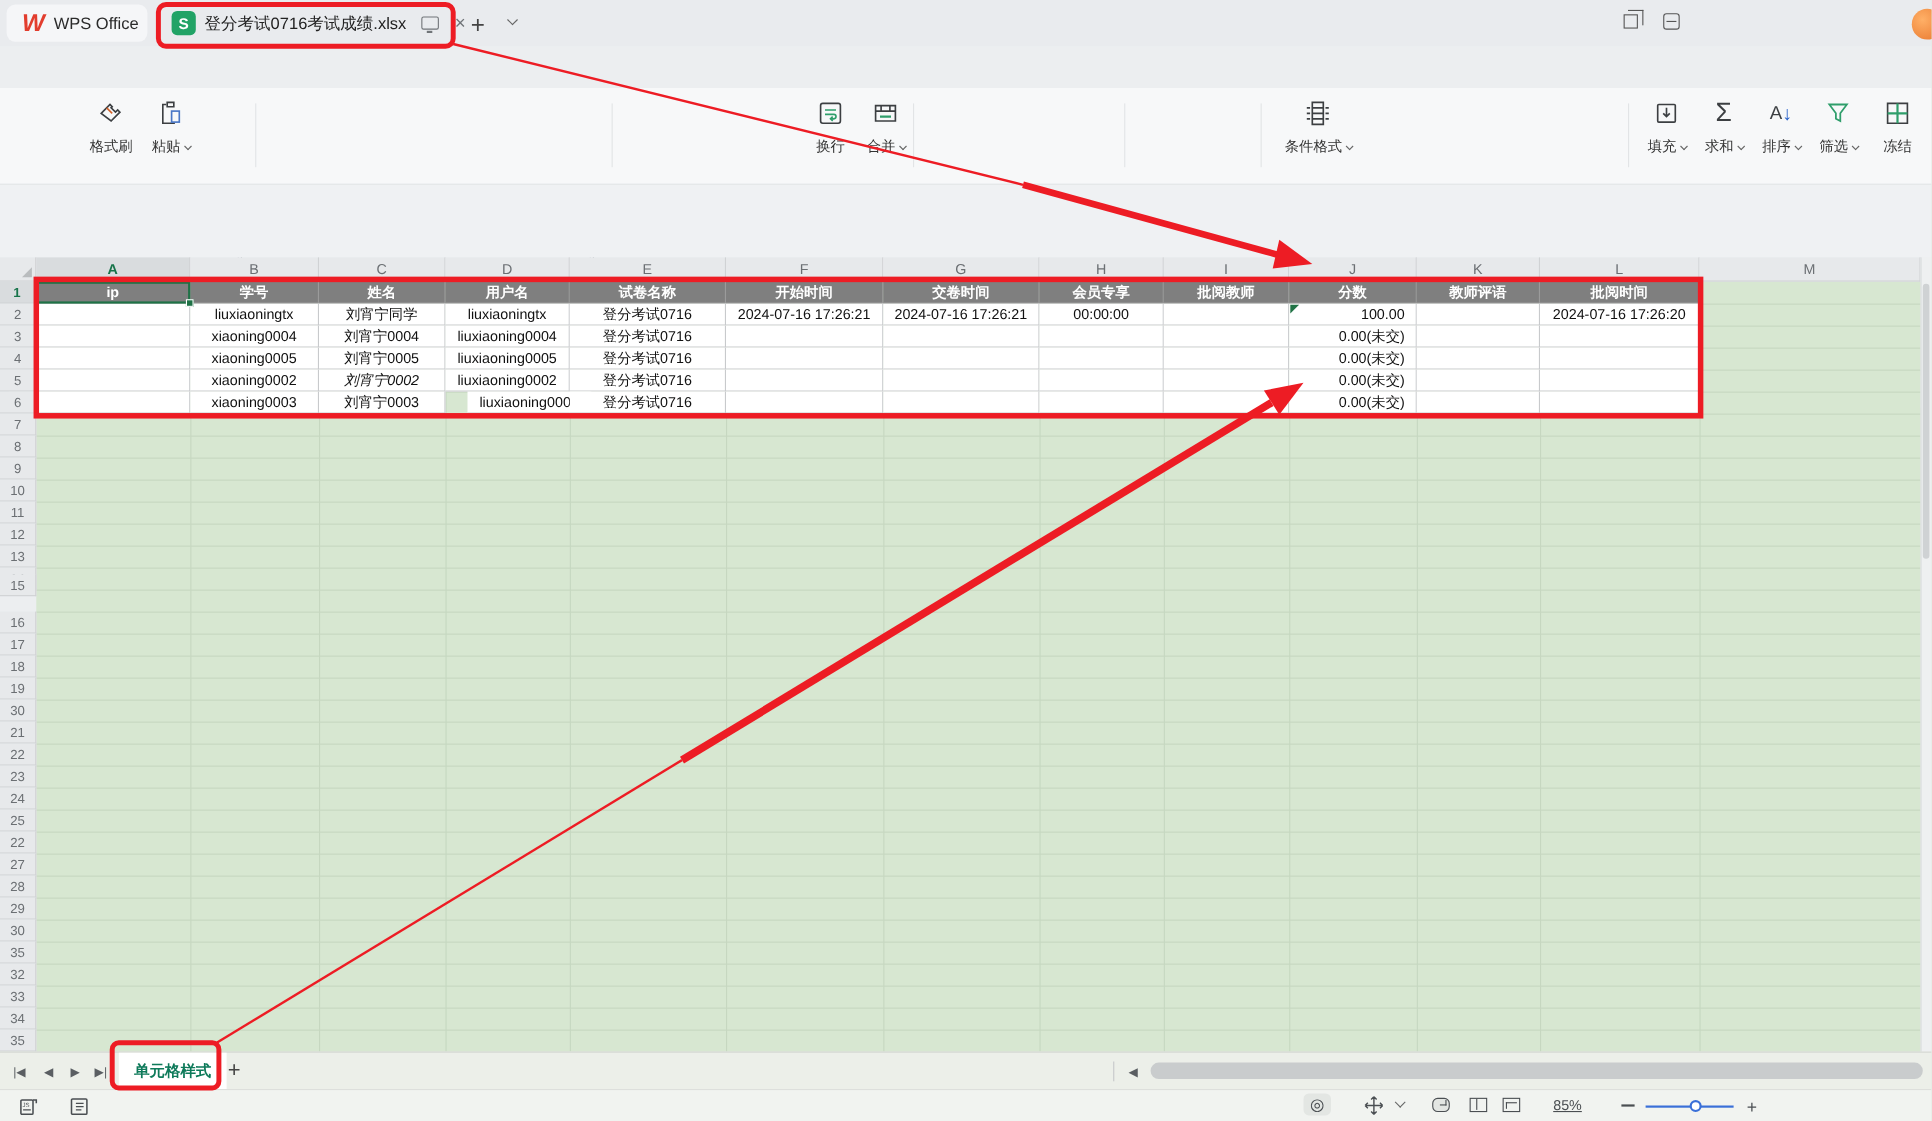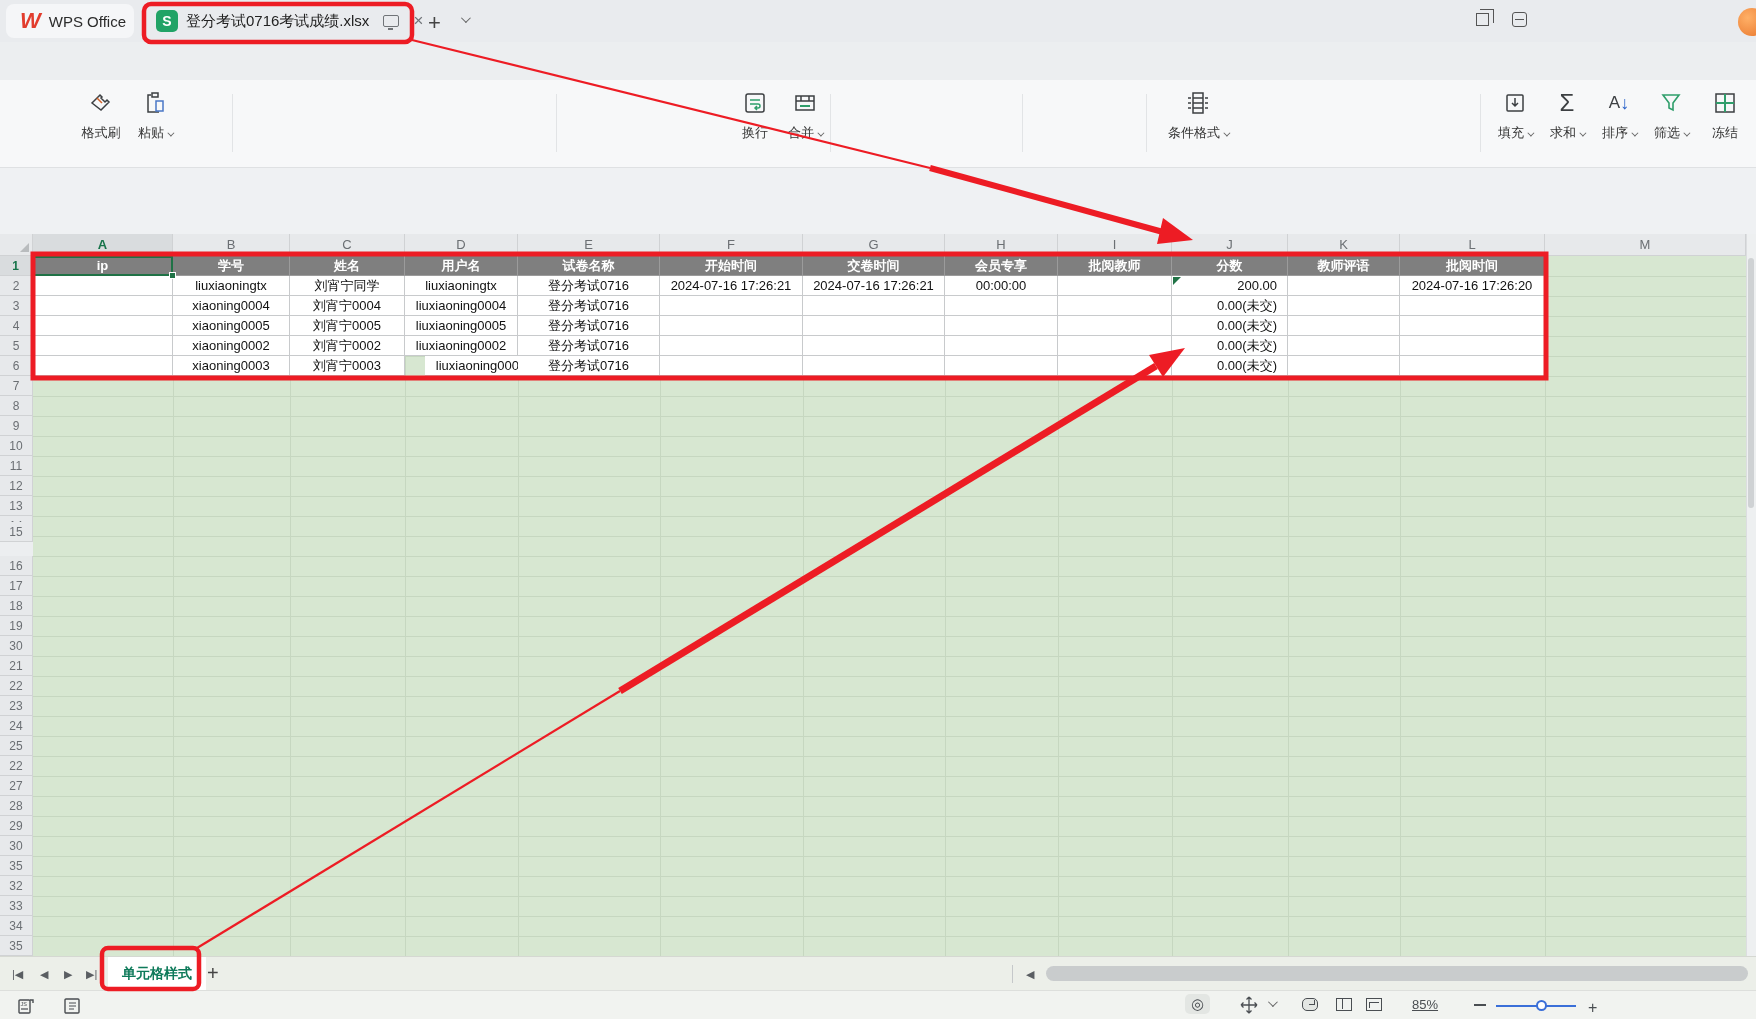--- a/index.html
+++ b/index.html
@@ -539,21 +539,21 @@
     <div class="tcell hd" style="left: 1400px; top: 22px; width: 145px; height: 20px;">批阅时间</div>
     <div class="tcell" style="left: 33px; top: 42px; width: 140px; height: 20px;"></div>
     <div class="tcell" style="left: 173px; top: 42px; width: 117px; height: 20px;">liuxiaoningtx</div>
     <div class="tcell" style="left: 290px; top: 42px; width: 115px; height: 20px;">刘宵宁同学</div>
     <div class="tcell" style="left: 405px; top: 42px; width: 113px; height: 20px;">liuxiaoningtx</div>
     <div class="tcell" style="left: 518px; top: 42px; width: 142px; height: 20px;">登分考试0716</div>
     <div class="tcell" style="left: 660px; top: 42px; width: 143px; height: 20px;">2024-07-16 17:26:21</div>
     <div class="tcell" style="left: 803px; top: 42px; width: 142px; height: 20px;">2024-07-16 17:26:21</div>
     <div class="tcell" style="left: 945px; top: 42px; width: 113px; height: 20px;">00:00:00</div>
     <div class="tcell" style="left: 1058px; top: 42px; width: 114px; height: 20px;"></div>
-    <div class="tcell num" style="left: 1172px; top: 42px; width: 116px; height: 20px;">200.00</div>
+    <div class="tcell num" style="left: 1172px; top: 42px; width: 116px; height: 20px;">100.00</div>
     <div class="tcell" style="left: 1288px; top: 42px; width: 112px; height: 20px;"></div>
     <div class="tcell" style="left: 1400px; top: 42px; width: 145px; height: 20px;">2024-07-16 17:26:20</div>
     <div class="tcell" style="left: 33px; top: 62px; width: 140px; height: 20px;"></div>
     <div class="tcell" style="left: 173px; top: 62px; width: 117px; height: 20px;">xiaoning0004</div>
     <div class="tcell" style="left: 290px; top: 62px; width: 115px; height: 20px;">刘宵宁0004</div>
     <div class="tcell" style="left: 405px; top: 62px; width: 113px; height: 20px;">liuxiaoning0004</div>
     <div class="tcell" style="left: 518px; top: 62px; width: 142px; height: 20px;">登分考试0716</div>
     <div class="tcell" style="left: 660px; top: 62px; width: 143px; height: 20px;"></div>
     <div class="tcell" style="left: 803px; top: 62px; width: 142px; height: 20px;"></div>
     <div class="tcell" style="left: 945px; top: 62px; width: 113px; height: 20px;"></div>
@@ -568,21 +568,21 @@
     <div class="tcell" style="left: 518px; top: 82px; width: 142px; height: 20px;">登分考试0716</div>
     <div class="tcell" style="left: 660px; top: 82px; width: 143px; height: 20px;"></div>
     <div class="tcell" style="left: 803px; top: 82px; width: 142px; height: 20px;"></div>
     <div class="tcell" style="left: 945px; top: 82px; width: 113px; height: 20px;"></div>
     <div class="tcell" style="left: 1058px; top: 82px; width: 114px; height: 20px;"></div>
     <div class="tcell num" style="left: 1172px; top: 82px; width: 116px; height: 20px;">0.00(未交)</div>
     <div class="tcell" style="left: 1288px; top: 82px; width: 112px; height: 20px;"></div>
     <div class="tcell" style="left: 1400px; top: 82px; width: 145px; height: 20px;"></div>
     <div class="tcell" style="left: 33px; top: 102px; width: 140px; height: 20px;"></div>
     <div class="tcell" style="left: 173px; top: 102px; width: 117px; height: 20px;">xiaoning0002</div>
-    <div class="tcell" style="left: 290px; top: 102px; width: 115px; height: 20px;">刘宵宁0002</div>
+    <div class="tcell" style="left: 290px; top: 102px; width: 115px; height: 20px; font-style: italic;">刘宵宁0002</div>
     <div class="tcell" style="left: 405px; top: 102px; width: 113px; height: 20px;">liuxiaoning0002</div>
     <div class="tcell" style="left: 518px; top: 102px; width: 142px; height: 20px;">登分考试0716</div>
     <div class="tcell" style="left: 660px; top: 102px; width: 143px; height: 20px;"></div>
     <div class="tcell" style="left: 803px; top: 102px; width: 142px; height: 20px;"></div>
     <div class="tcell" style="left: 945px; top: 102px; width: 113px; height: 20px;"></div>
     <div class="tcell" style="left: 1058px; top: 102px; width: 114px; height: 20px;"></div>
     <div class="tcell num" style="left: 1172px; top: 102px; width: 116px; height: 20px;">0.00(未交)</div>
     <div class="tcell" style="left: 1288px; top: 102px; width: 112px; height: 20px;"></div>
     <div class="tcell" style="left: 1400px; top: 102px; width: 145px; height: 20px;"></div>
     <div class="tcell" style="left: 33px; top: 122px; width: 140px; height: 20px;"></div>

